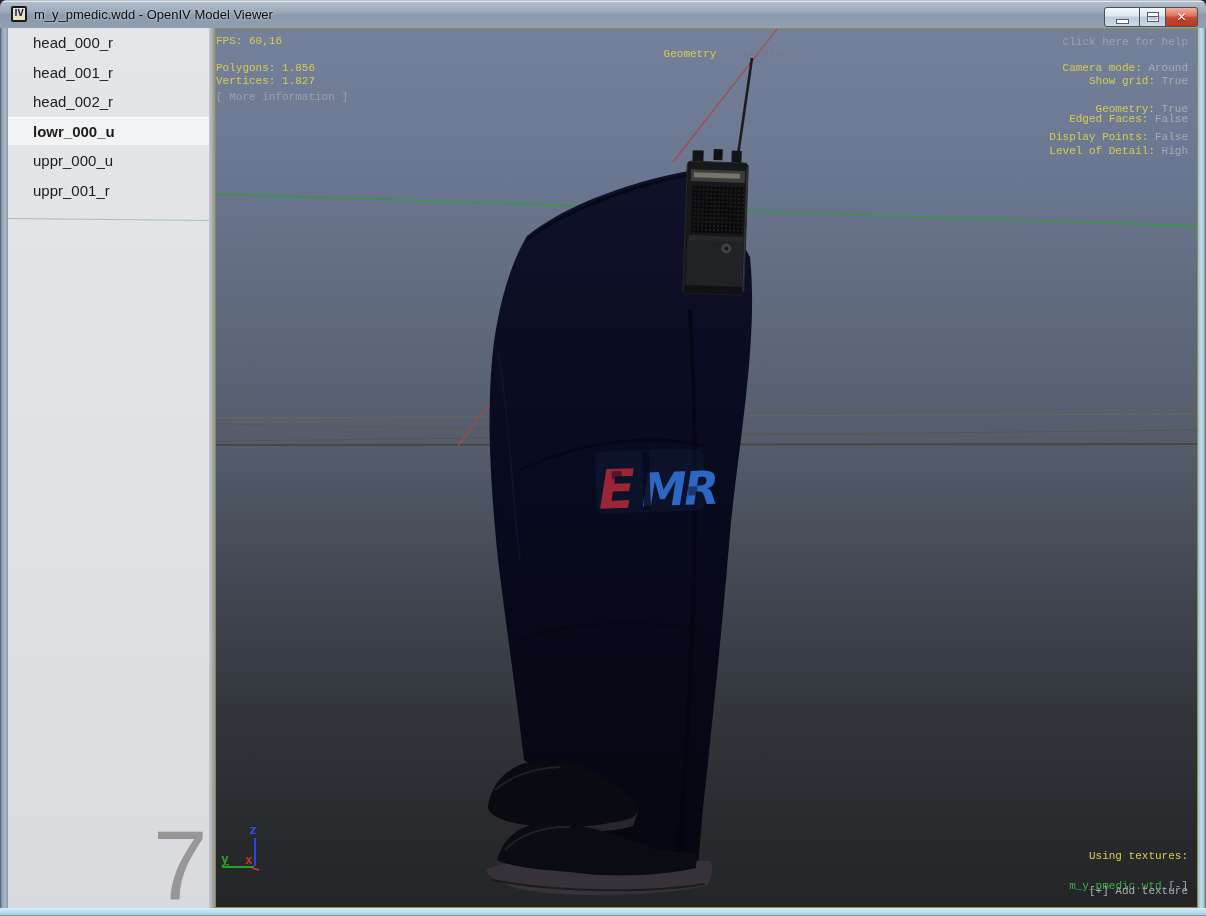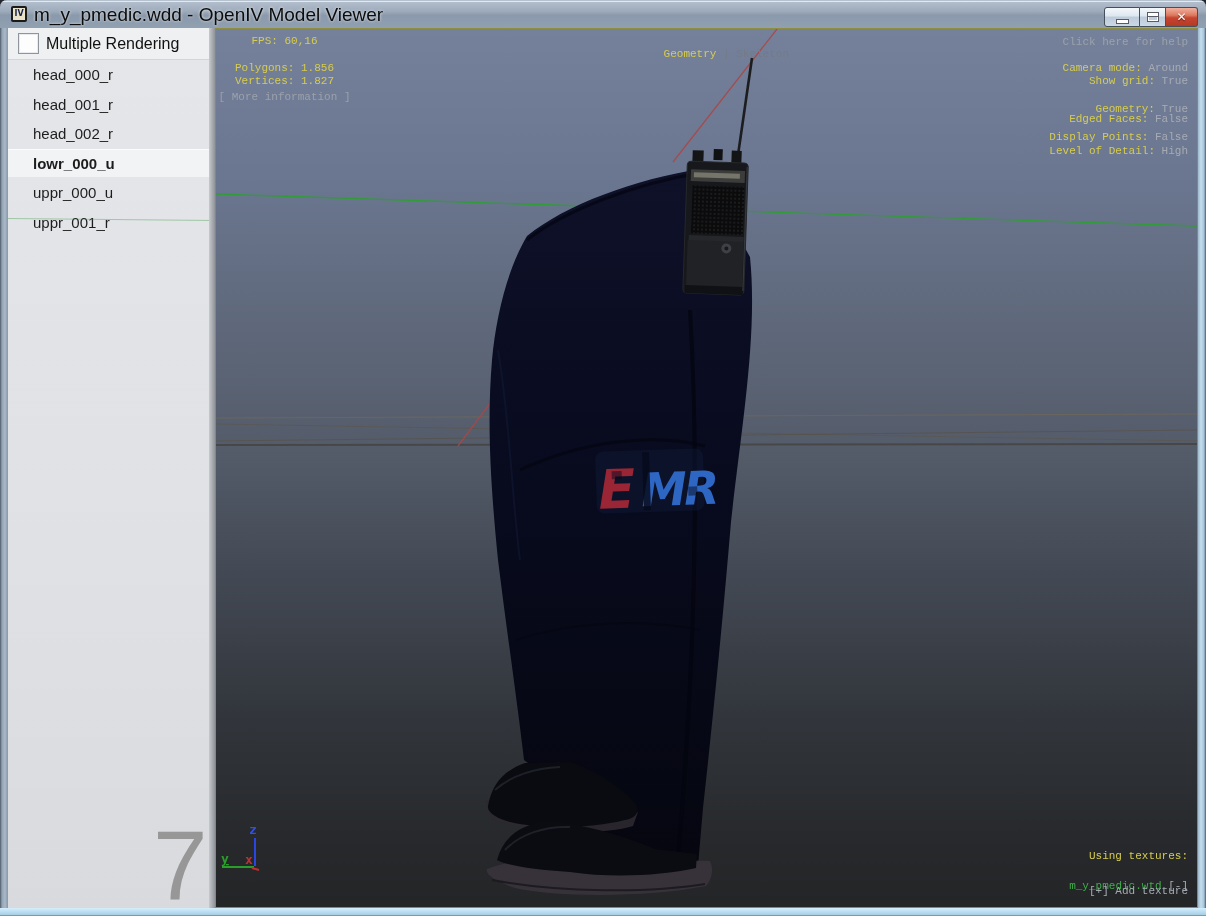--- a/index.html
+++ b/index.html
@@ -6,21 +6,21 @@
   .window{position:relative;width:1206px;height:916px;border-radius:7px 7px 0 0;overflow:hidden;
           background:#dfe1e5;box-shadow:inset 0 0 0 1px #3c4854;}
   
   .titlebar{position:absolute;left:0;top:0;width:1206px;height:28px;
     background:linear-gradient(#b7c2cf 0%,#9dabbb 40%,#8a99ab 55%,#90a0b1 100%);
     border-bottom:1px solid #6e7d8d;}
   .titlebar::before{content:"";position:absolute;left:1px;right:1px;top:1px;height:1px;background:rgba(255,255,255,.65);}
   .app-icon{position:absolute;left:11px;top:6px;width:16px;height:16px;background:#e8e2c8;
     border:2px solid #1a1a1a;border-radius:2px;box-sizing:border-box;
     color:#15204a;font-size:8px;font-weight:bold;text-align:center;line-height:12px;font-family:"DejaVu Sans",sans-serif;}
-  .win-title{position:absolute;left:34px;top:0;height:24px;line-height:29px;font-size:19px;color:#0c0c0c;
+  .win-title{position:absolute;left:34px;top:0;height:24px;line-height:29px;font-size:13px;color:#0c0c0c;
     text-shadow:0 0 3px rgba(255,255,255,.8);}
   .win-buttons{position:absolute;right:8px;top:7px;display:flex;}
   .wbtn{height:20px;box-sizing:border-box;border:1px solid #44505c;border-radius:0;
     background:linear-gradient(#f4f8fb 0%,#dde7f0 45%,#bccadb 50%,#ccd9e6 100%);
     display:flex;align-items:center;justify-content:center;position:relative;}
   .wbtn.min{width:36px;border-radius:3px 0 0 3px;}
   .wbtn.max{width:26px;border-left:none;}
   .wbtn.close{width:32px;border-left:none;border-radius:0 3px 3px 0;
     background:linear-gradient(#f0b0a0 0%,#dd7a5f 40%,#c54430 55%,#b53a24 100%);}
   .glyph-min{width:11px;height:3px;background:#fff;border:1px solid #5a5a66;margin-top:8px;}
@@ -54,21 +54,21 @@
   .viewport{position:absolute;left:215px;top:28px;width:981px;height:878px;border:1px solid #8f8e3e;
     background:#4b5260;}
   .scene{position:absolute;left:0;top:0;}
   .ov{position:absolute;font-family:"Liberation Mono","DejaVu Sans Mono",monospace;font-size:11px;
     line-height:12px;white-space:pre;}
   .yel{color:#d6cc4e;}
   .val{color:#a6abb3;}
   .dim{color:#9ba1ab;}
   .dis{color:#747b87;}
   .grn{color:#3fae4a;}
-  .stats{left:0;width:137px;text-align:center;}
+  .stats{left:0;width:137px;text-align:left;}
   .rcol{right:9px;text-align:right;margin-left:20px;}
   .tabs{left:0;width:981px;text-align:center;top:7px;}
 </style>
 </head>
 <body>
 
 <div class="window">
 
   <div class="titlebar">
     <div class="app-icon">IV</div>
@@ -84,24 +84,20 @@
           <span class="glyph-x">✕</span>
         </div>
     </div>
   </div>
 
   <div class="edge-left"></div>
   <div class="edge-right"></div>
   <div class="edge-bottom"></div>
 
   <div class="sidebar">
-    <div class="sb-header">
-      <span class="checkbox"></span>
-      <span class="sb-header-label">Multiple Rendering</span>
-    </div>
     <div class="sb-row">head_000_r</div>
     <div class="sb-row">head_001_r</div>
     <div class="sb-row">head_002_r</div>
     <div class="sb-row selected">lowr_000_u</div>
     <div class="sb-row">uppr_000_u</div>
     <div class="sb-row">uppr_001_r</div>
     <div class="sb-greenline"></div>
     <div class="watermark">7</div>
   </div>
 

